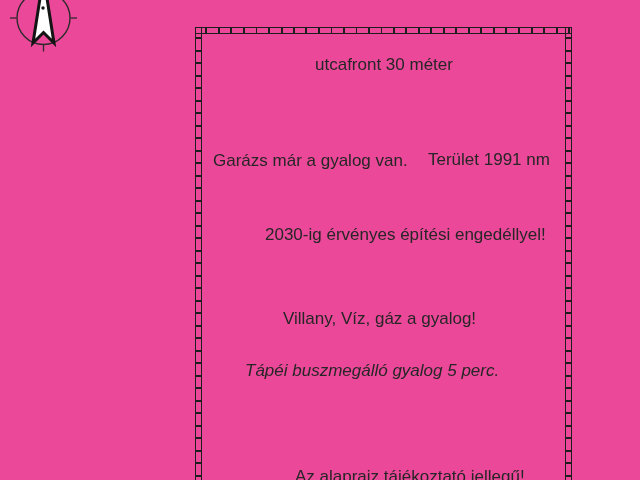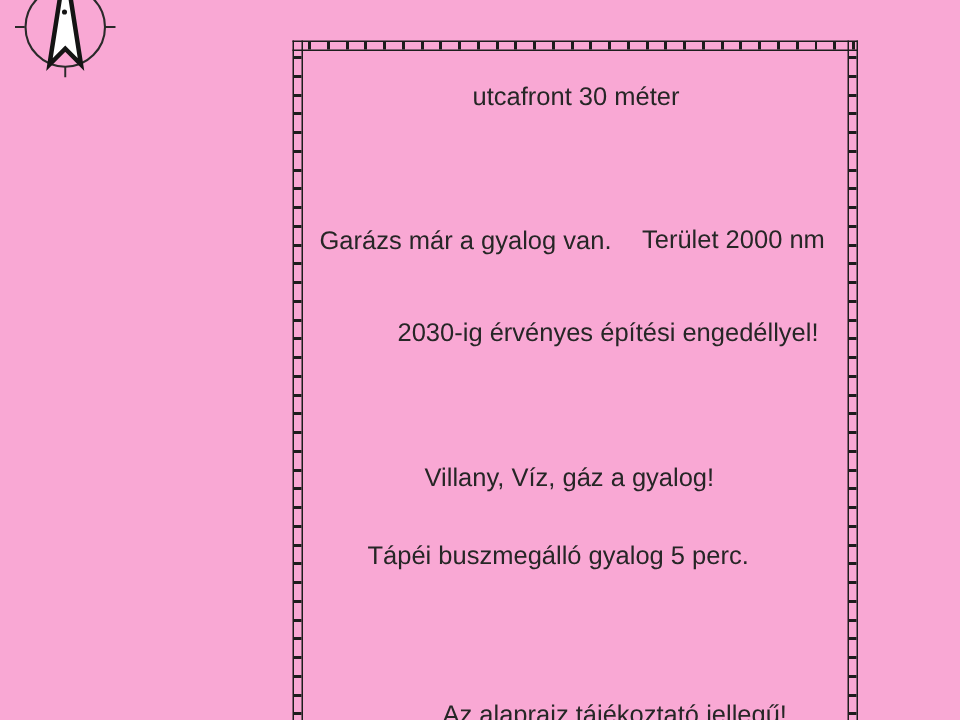--- a/index.html
+++ b/index.html
@@ -10,21 +10,21 @@
     width: 640px;
     height: 480px;
     overflow: hidden;
     position: relative;
     background: #fcfcfc;
     font-family: "Liberation Sans", sans-serif;
   }
   .canvas {
     position: absolute;
     inset: 0;
-    background: #f9a8d4;
+    background: #ec4899;
     padding-left: 15px;
   }
   
   .rail {
     position: absolute;
     box-sizing: border-box;
   }
   .rail-v {
     width: 7px;
     border-left: 1.5px solid #1d1d1d;
@@ -50,23 +50,23 @@
   .label {
     position: absolute;
     font-size: 17px;
     line-height: 20px;
     color: #262626;
     white-space: nowrap;
   }
   .lbl-street     { left: 315px; top: 55px; }
   .lbl-garage     { left: 213px; top: 151px; }
   .lbl-area       { left: 428px; top: 150px; }
-  .lbl-permit     { left: 265px; top: 212px; }
+  .lbl-permit     { left: 265px; top: 225px; }
   .lbl-utilities  { left: 283px; top: 309px; }
-  .lbl-bus        { left: 245px; top: 361px; }
+  .lbl-bus        { left: 245px; top: 361px; font-style: italic; }
   .lbl-disclaimer { left: 295px; top: 467px; }
 
   .compass {
     position: absolute;
     left: 0;
     top: 0;
   }
 </style>
 </head>
 <body>
@@ -83,21 +83,21 @@
   </svg>
 
   <div class="rail rail-h rail-top"></div>
   <div class="rail rail-v rail-left"></div>
   <div class="rail rail-v rail-right"></div>
 
   <div class="label lbl-street">utcafront 30 méter</div>
 
   <div class="label lbl-garage">Garázs már a gyalog van.</div>
 
-  <div class="label lbl-area">Terület 2000 nm</div>
+  <div class="label lbl-area">Terület 1991 nm</div>
 
   <div class="label lbl-permit">2030-ig érvényes építési engedéllyel!</div>
 
   <div class="label lbl-utilities">Villany, Víz, gáz a gyalog!</div>
 
   <div class="label lbl-bus">Tápéi buszmegálló gyalog 5 perc.</div>
 
   <div class="label lbl-disclaimer">Az alaprajz tájékoztató jellegű!</div>
 
 </div>

